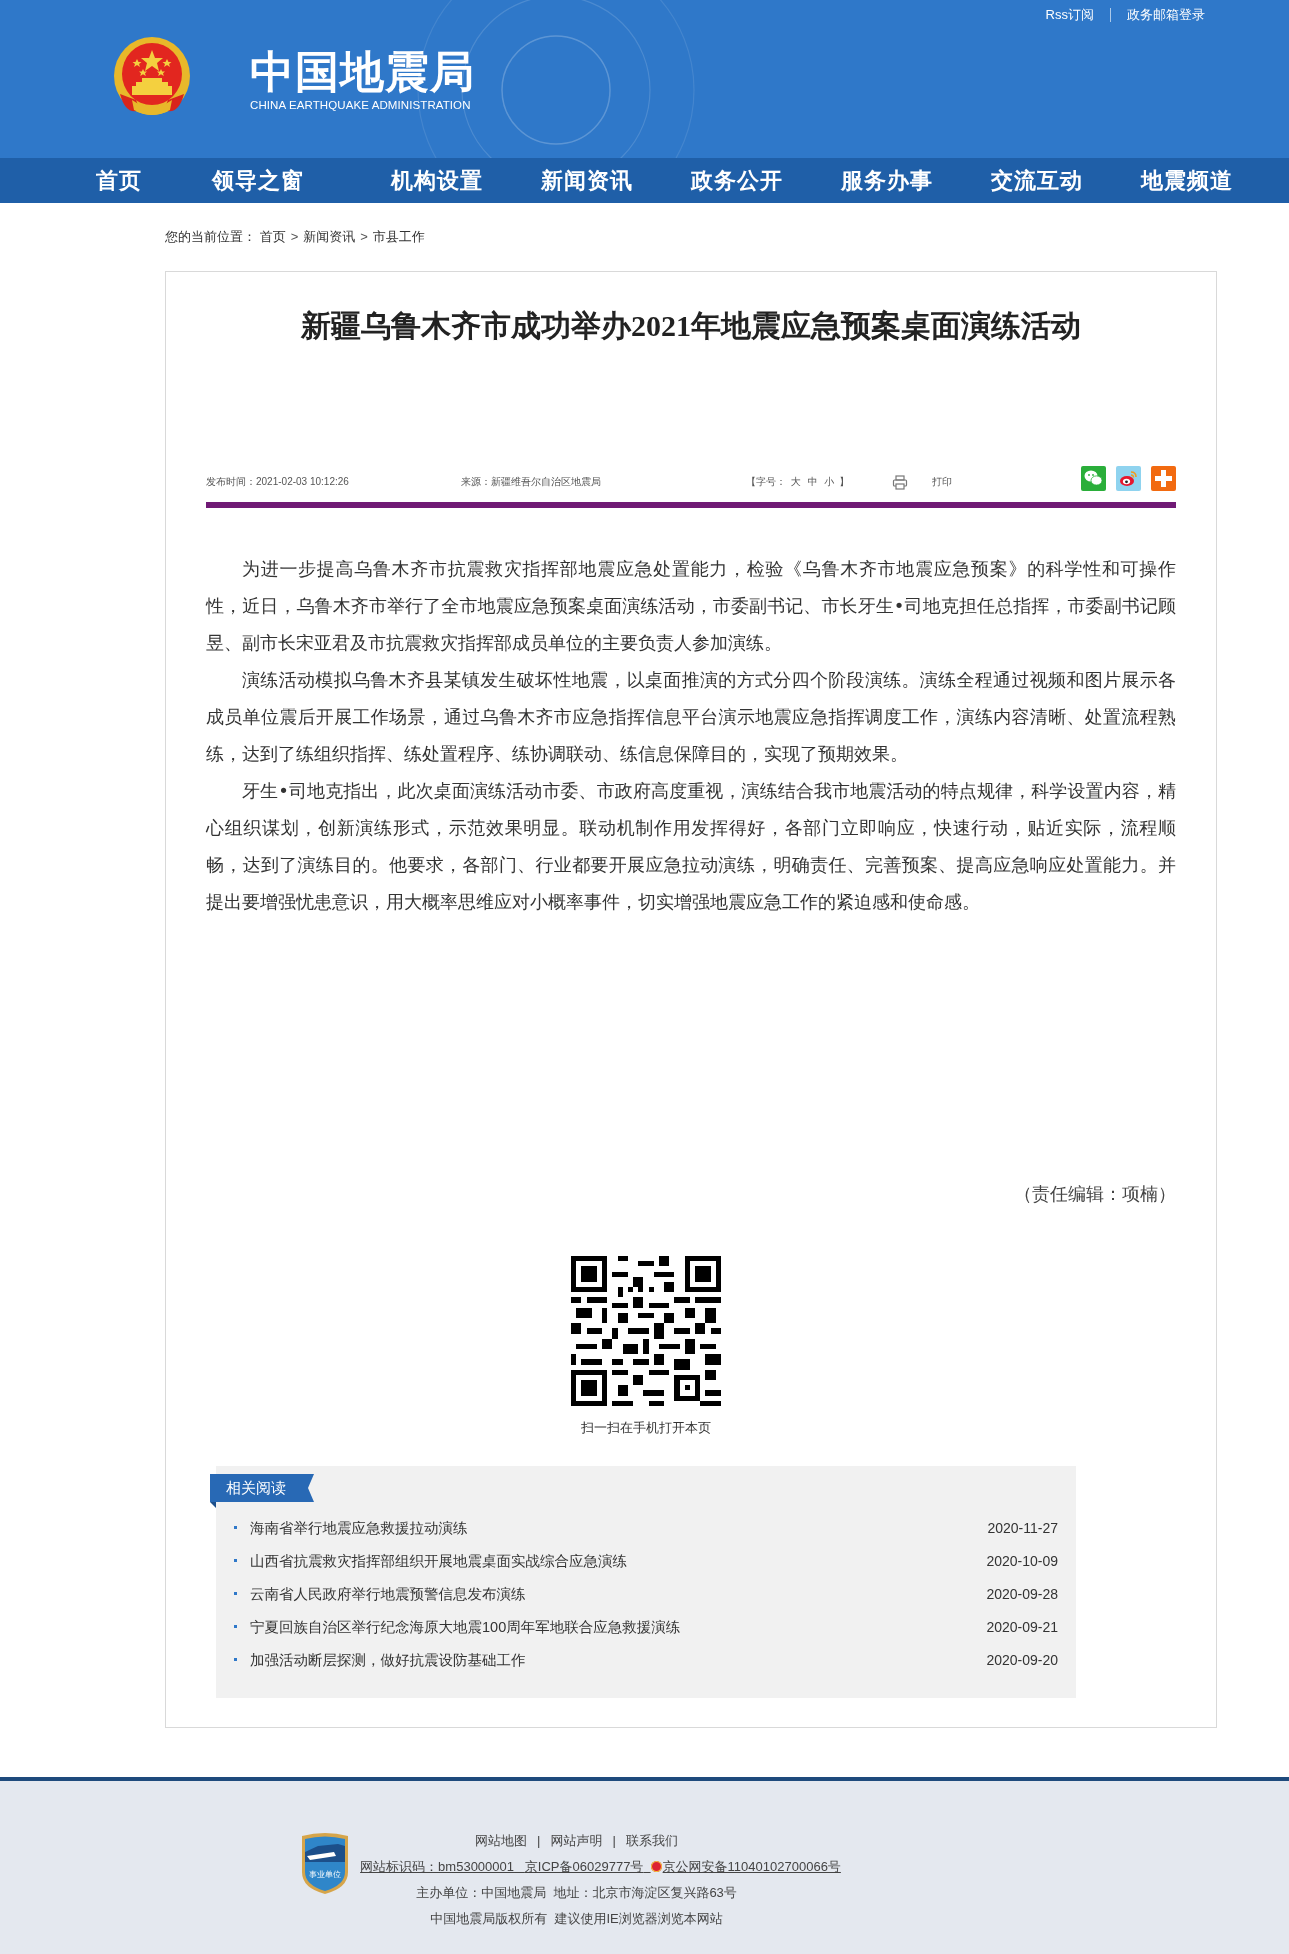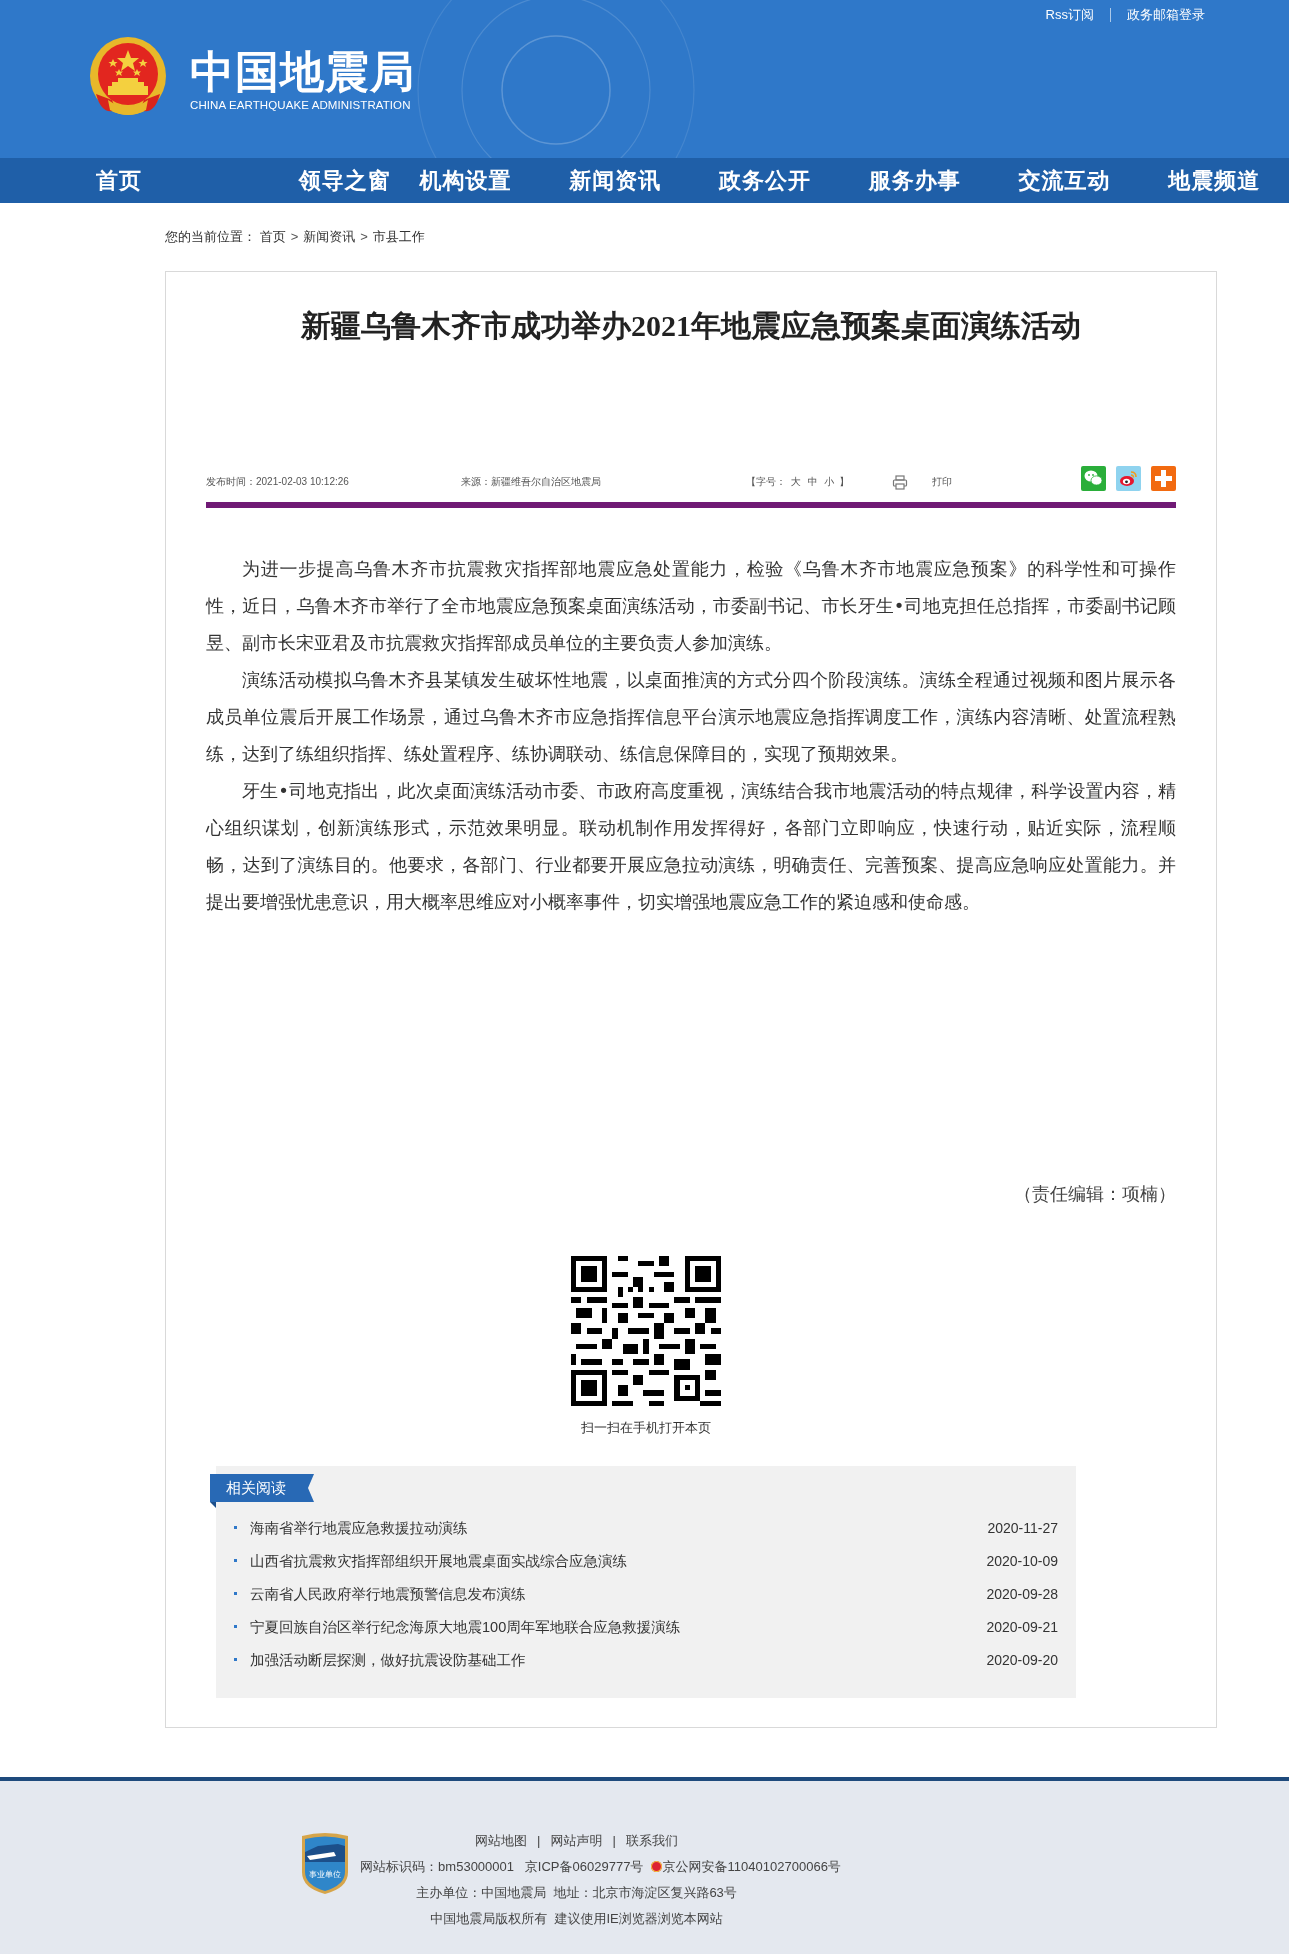--- a/index.html
+++ b/index.html
@@ -5,30 +5,30 @@
   * { box-sizing: border-box; margin: 0; padding: 0; }
   html, body { width: 1289px; background: #ffffff; }
   body { font-family: "Liberation Sans", "DejaVu Sans", sans-serif; color: #333; position: relative; min-height: 1954px; }
 
   
   .header { position: relative; height: 158px; background: #2f78c9; overflow: hidden; }
   .rings { position: absolute; left: 0; top: 0; width: 1289px; height: 158px; pointer-events: none; }
   .topbar { position: absolute; right: 84px; top: 6px; font-size: 13px; color: #fff; display: flex; align-items: center; gap: 0; padding-left: 36px; }
   .topbar a { color: #fff; text-decoration: none; }
   .topbar .sep { display: inline-block; width: 1px; height: 14px; background: rgba(255,255,255,0.6); margin: 0 16px; }
-  .logo { position: absolute; left: 88px; top: 36px; display: flex; align-items: center; }
+  .logo { position: absolute; left: 112px; top: 36px; display: flex; align-items: center; gap: 36px; }
   .emblem { width: 80px; height: 86px; }
   .logo-text { margin-left: 22px; }
   .logo-cn { color: #fff; font-size: 44px; font-weight: bold; letter-spacing: 1px; line-height: 50px; font-family: "DejaVu Sans", sans-serif; }
   .logo-en { color: #fff; font-size: 11.5px; margin-top: 2px; letter-spacing: 0.1px; }
 
   .nav { height: 45px; background: #1f5fa8; display: flex; padding-left: 80px; }
   .nav a { display: block; width: 150px; text-align: center; color: #fff; text-decoration: none; font-size: 22px; font-weight: bold; line-height: 45px; letter-spacing: 1px; }
   .nav a:first-child { width: 80px; text-align: left; padding-left: 16px; }
-  .nav a:nth-child(2) { margin-left: 81px; width: 150px; text-align: right; padding-left: 0; }
+  .nav a:nth-child(2) { margin-left: 52px; width: 150px; text-align: left; padding-left: 0; }
 
   
   .breadcrumb { position: absolute; left: 165px; top: 228px; font-size: 13px; color: #333; }
   .breadcrumb a { color: #333; text-decoration: none; }
   .breadcrumb .gt { margin: 0 5px; color: #555; }
 
   
   .card { position: absolute; left: 165px; top: 271px; width: 1052px; height: 1457px; border: 1px solid #d9d9d9; background: #fff; }
   .title { position: absolute; left: 40px; right: 40px; top: 30px; text-align: center; font-family: "Liberation Serif", "DejaVu Serif", serif; font-size: 30px; line-height: 48px; color: #222; }
   .meta { position: absolute; left: 40px; right: 40px; top: 200px; height: 36px; border-bottom: 6px solid #701a75; font-size: 10px; color: #555; }
@@ -56,21 +56,21 @@
   .rel-list li a { color: #333; text-decoration: none; }
   .rel-list li .date { position: absolute; right: 0; top: 0; font-size: 14px; color: #333; }
 
   
   .footer { position: absolute; left: 0; top: 1777px; width: 1289px; height: 177px; background: #e4e8ef; border-top: 4px solid #1e4a7c; }
   .footer-badge { position: absolute; left: 298px; top: 51px; width: 54px; height: 64px; }
   .footer-lines { position: absolute; left: 0; width: 1153px; top: 47px; text-align: center; font-size: 13px; color: #444; }
   .footer-lines div { line-height: 26px; }
   .footer-lines a { color: #444; text-decoration: none; }
   .footer-lines .bar { margin: 0 10px; color: #444; }
-  .line2 { padding-left: 48px; }
+  .line2 { padding-left: 48px; text-decoration: underline; }
   .police { display: inline-block; width: 11px; height: 11px; border-radius: 50%; background: #d23; vertical-align: -1px; margin-right: 1px; box-shadow: 0 0 0 1px #f3c040 inset; }
 </style>
 </head>
 <body>
 
 <div class="header">
   <svg class="rings" viewBox="0 0 1289 158">
     <circle cx="556" cy="90" r="54" fill="none" stroke="rgba(255,255,255,0.22)" stroke-width="1.5"></circle>
     <circle cx="556" cy="90" r="94" fill="none" stroke="rgba(255,255,255,0.14)" stroke-width="1.2"></circle>
     <circle cx="556" cy="90" r="138" fill="none" stroke="rgba(255,255,255,0.1)" stroke-width="1.2"></circle>

